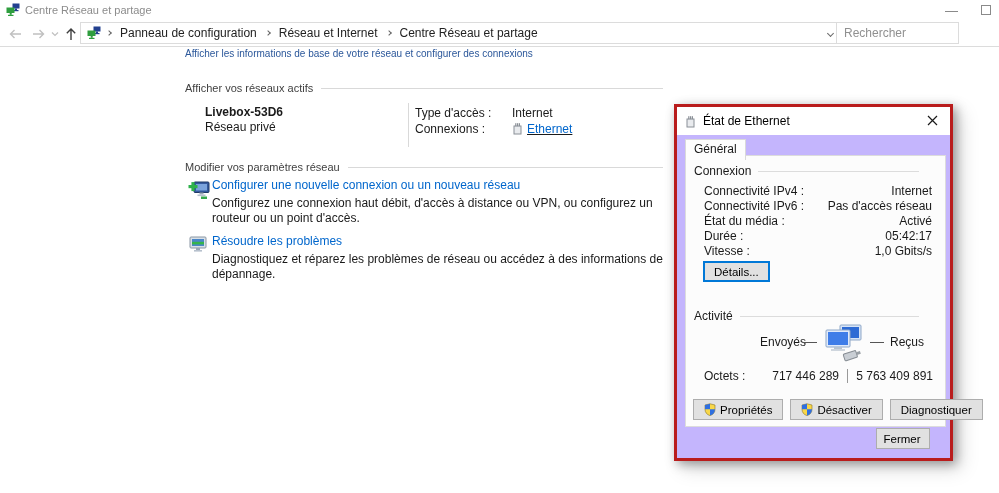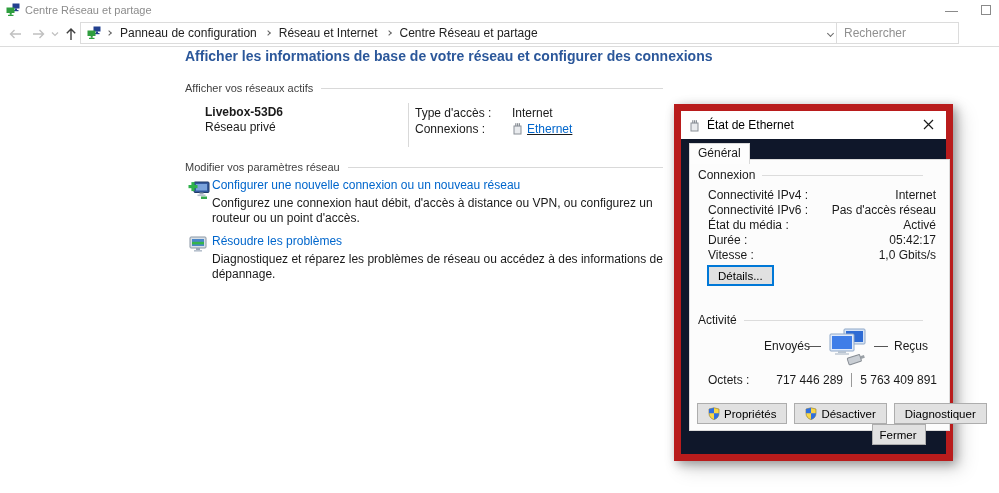--- a/index.html
+++ b/index.html
@@ -26,39 +26,39 @@
   .addr-sep { width:1px; height:16px; background:#e6e6e6; flex:0 0 auto; }
   .searchbox { position:absolute; left:836px; top:2px; width:123px; height:22px; border:1px solid #dcdcdc; background:#fff; }
   .searchbox input { width:100%; height:100%; border:none; outline:none; font-family:"Liberation Sans",sans-serif; font-size:12px; padding-left:7px; color:#444; }
   .searchbox input::placeholder { color:#909090; opacity:1; }
   
   .sidebar { position:absolute; left:8px; top:60px; width:165px; font-size:11px; line-height:1.3; color:#35477d; }
   .side-item { margin-bottom:9px; cursor:pointer; }
   .side-item.first { margin-bottom:15px; }
   
   .main { position:absolute; left:185px; top:48px; width:478px; }
-  .page-heading { font-size:14px; color:#2b579a; white-space:nowrap; font-weight:700; }
+  .page-heading { font-size:10px; color:#2b579a; white-space:nowrap; font-weight:400; }
   .sect { position:absolute; left:0; right:0; display:flex; align-items:center; }
   .sect .slabel { font-size:11px; color:#3f3f3f; white-space:nowrap; }
   .sect .sline { flex:1; height:1px; background:#d9d9d9; margin-left:8px; }
   .net-name { position:absolute; left:20px; top:57px; font-size:12px; font-weight:bold; white-space:nowrap; }
   .net-kind { position:absolute; left:20px; top:72px; font-size:12px; white-space:nowrap; }
   .net-divider { position:absolute; left:223px; top:55px; width:1px; height:44px; background:#d9d9d9; }
   .net-right { position:absolute; left:230px; top:57px; font-size:12px; }
   .net-row { display:flex; align-items:center; height:15px; margin-bottom:1px; }
   .net-row .nlabel { width:97px; white-space:nowrap; }
   .link { color:#0066cc; cursor:pointer; text-decoration:none; white-space:nowrap; }
   .task { position:absolute; left:3px; }
   .task .t-ico { position:absolute; left:0; top:1px; }
   .task .t-body { margin-left:24px; width:456px; }
   .task .t-title { font-size:12px; margin-bottom:4px; }
   .task .t-desc { font-size:12px; color:#1a1a1a; line-height:1.22; }
   
-  .dialog { position:absolute; left:674px; top:104px; width:279px; height:357px; background:#0f172a;
-            border:7px solid #b91c1c; box-shadow:3px 3px 10px rgba(0,0,0,.35), 8px 8px 18px rgba(0,0,0,.15); z-index:10; }
+  .dialog { position:absolute; left:674px; top:104px; width:279px; height:357px; background:#c4b5fd;
+            border:3px solid #b91c1c; box-shadow:3px 3px 10px rgba(0,0,0,.35), 8px 8px 18px rgba(0,0,0,.15); z-index:10; }
   .dlg-titlebar { position:absolute; left:0; top:0; right:0; height:28px; background:#fff; display:flex; align-items:center; padding-left:8px; }
   .dlg-title { font-size:12px; margin-left:7px; color:#000; }
   .dlg-close { position:absolute; right:0; top:0; width:36px; height:27px; display:flex; align-items:center; justify-content:center; cursor:pointer; }
   .tabstrip { position:absolute; left:8px; top:31px; z-index:3; }
   .tab { display:inline-block; font-size:12px; background:#fdfdfd; border:1px solid #d9d9d9; border-bottom:none; padding:2px 8px 4px 8px; position:relative; top:1px; cursor:default; }
   .tabpage { position:absolute; left:8px; top:48px; width:261px; height:272px; background:#fcfcfc; border:1px solid #dcdcdc; }
   .grp-row { position:absolute; display:flex; align-items:center; left:8px; right:26px; }
   .grp-row .glabel { font-size:12px; color:#1a1a1a; white-space:nowrap; }
   .grp-row .gline { flex:1; height:1px; background:#dcdcdc; margin-left:7px; }
   .conn-rows { position:absolute; left:18px; right:13px; top:27px; font-size:12px; }

